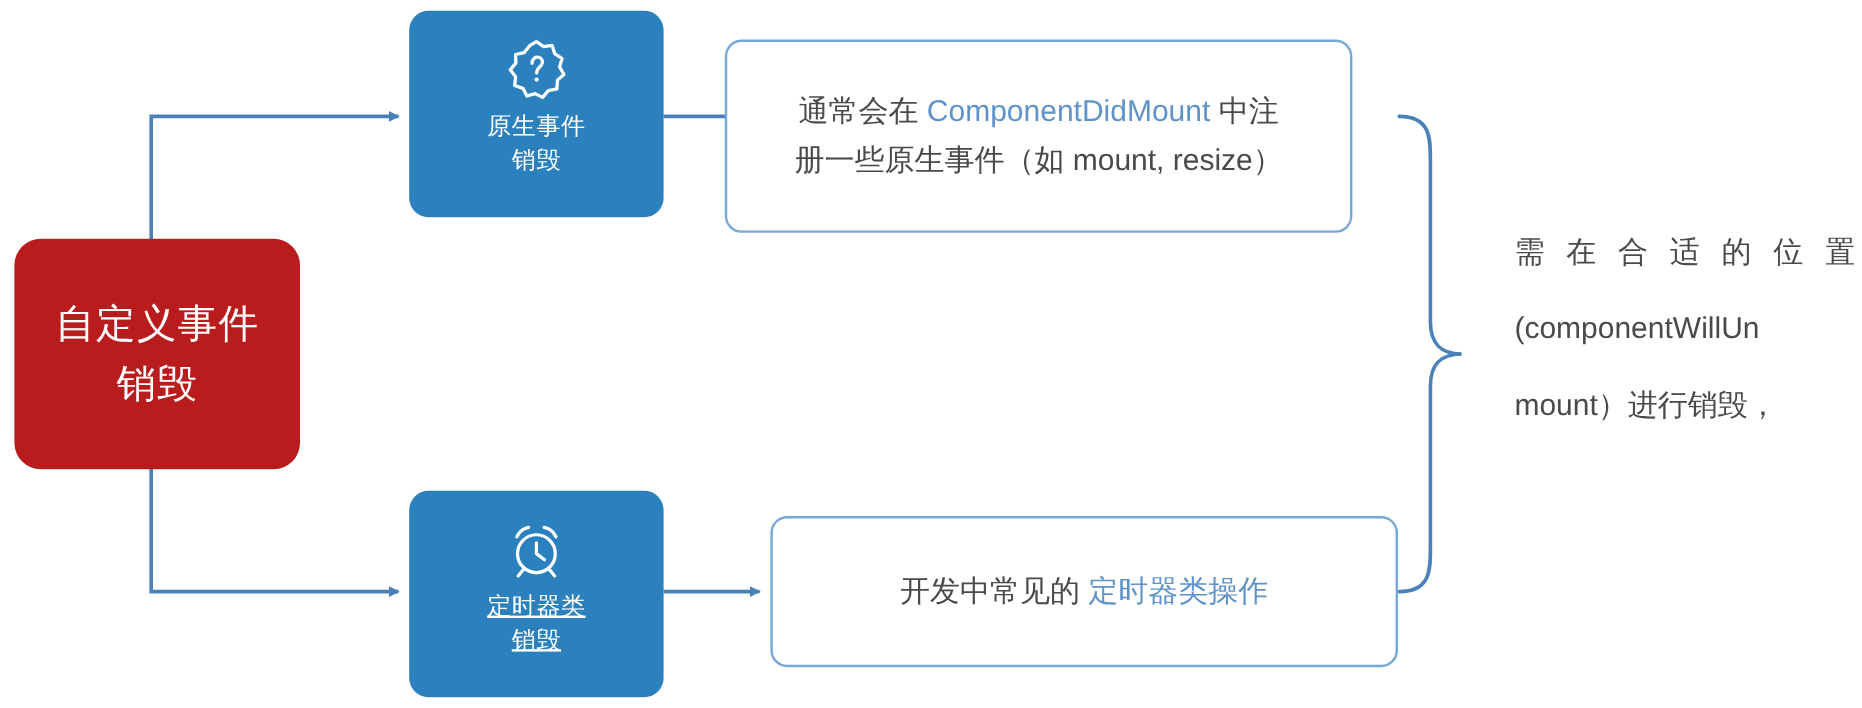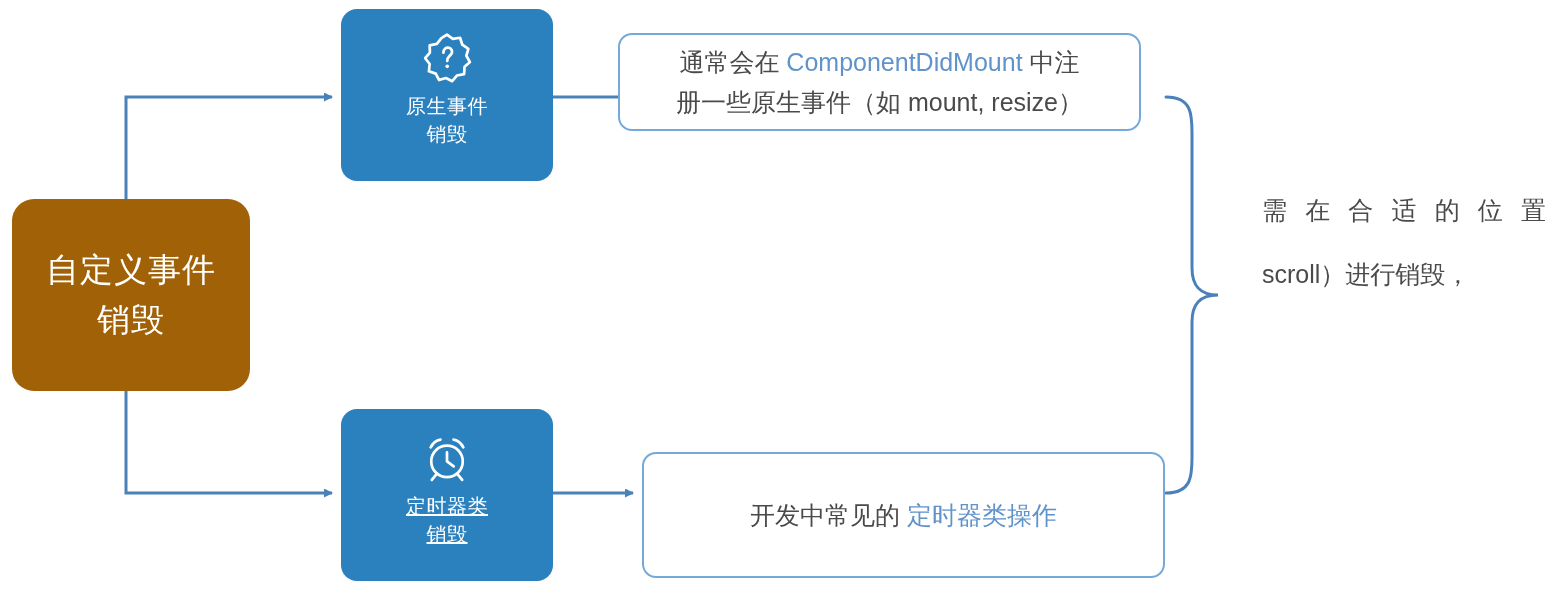--- a/index.html
+++ b/index.html
@@ -26,21 +26,21 @@
     pointer-events: none;
   }
 
   
   .node-root {
     position: absolute;
     left: 12px;
     top: 199px;
     width: 238px;
     height: 192px;
-    background: #a16207;
+    background: #b91c1c;
     border-radius: 22px;
     display: flex;
     flex-direction: column;
     align-items: center;
     justify-content: center;
     color: #ffffff;
     font-size: 33px;
     line-height: 1.52;
     letter-spacing: 1px;
     font-weight: 400;
@@ -86,22 +86,22 @@
     background: #ffffff;
     display: flex;
     align-items: center;
     justify-content: center;
     text-align: center;
     color: #4a4a4a;
     font-size: 25px;
     line-height: 1.62;
     padding: 6px 24px;
   }
-  #desc-native { left: 618px; top: 33px;  width: 523px; height: 98px; }
-  #desc-timer  { left: 642px; top: 452px; width: 523px; height: 126px; }
+  #desc-native { left: 604px; top: 33px;  width: 523px; height: 161px; }
+  #desc-timer  { left: 642px; top: 430px; width: 523px; height: 126px; }
   .accent { color: #5f93c9; }
   .desc-text { display: block; }
 
   
   #summary {
     position: absolute;
     left: 1262px;
     top: 178px;
     width: 284px;
     color: #4a4a4a;
@@ -198,16 +198,17 @@
   <div id="summary">
     <div class="line line-justify">
       <span>需</span>
       <span>在</span>
       <span>合</span>
       <span>适</span>
       <span>的</span>
       <span>位</span>
       <span>置</span>
     </div>
-    <div class="line">scroll）进行销毁，</div>
+    <div class="line">(componentWillUn</div>
+    <div class="line">mount）进行销毁，</div>
   </div>
 
 </div>
 
 </body></html>

